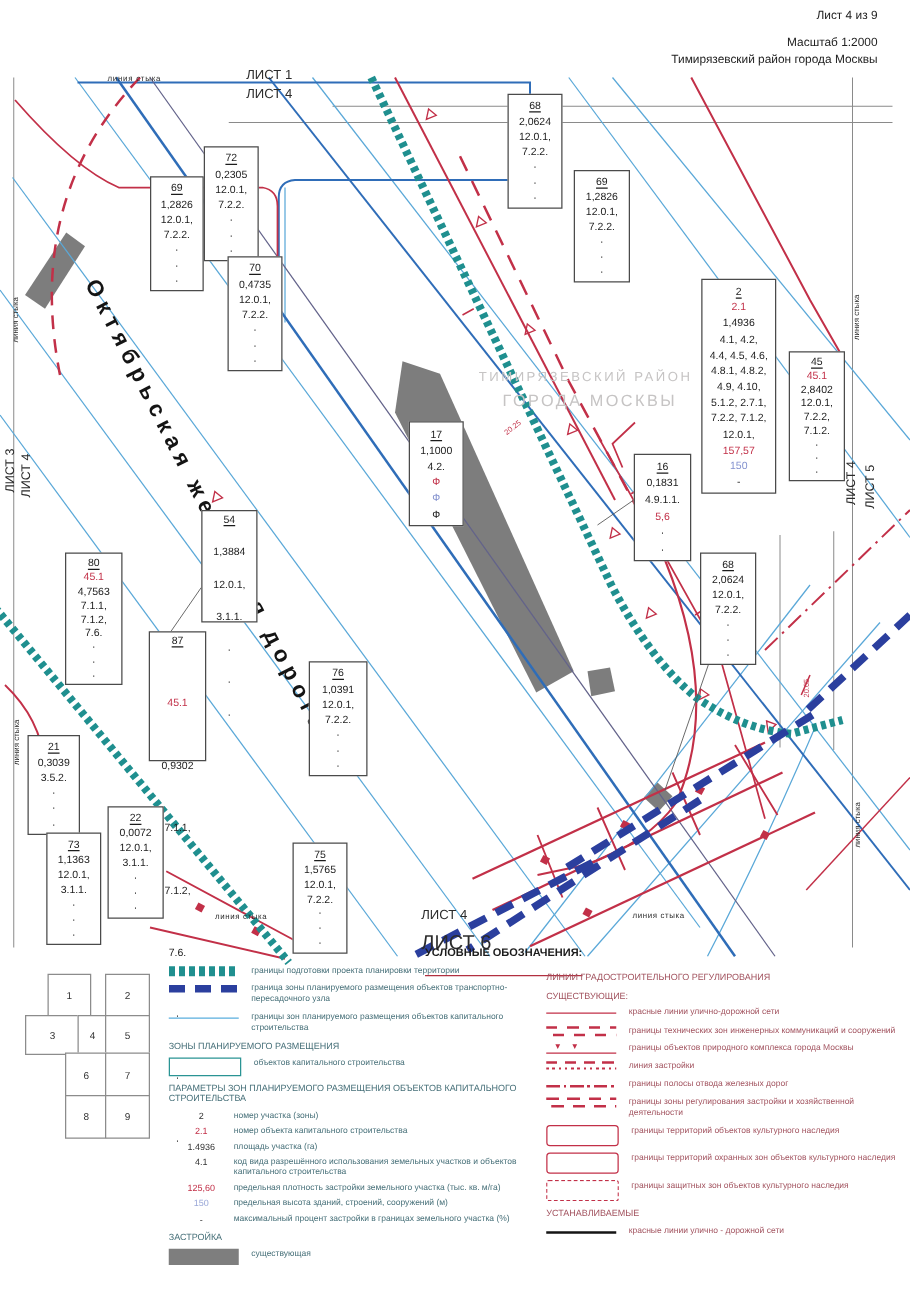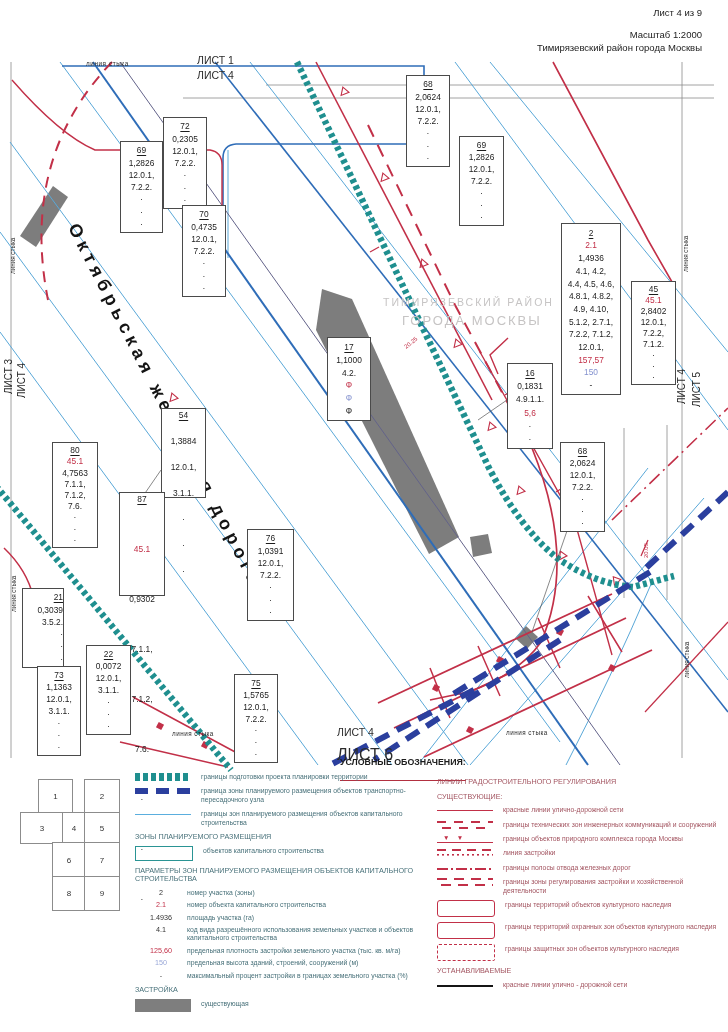--- a/index.html
+++ b/index.html
@@ -302,21 +302,21 @@
         <div class="pline pnum">80</div>
         <div class="pline c-r">45.1</div>
         <div class="pline">4,7563</div>
         <div class="pline">7.1.1,</div>
         <div class="pline">7.1.2,</div>
         <div class="pline">7.6.</div>
         <div class="pline">·</div>
         <div class="pline">·</div>
         <div class="pline">·</div>
       </div>
-      <div class="plot-box" style="left: 119px; top: 492px; width: 44px; height: 100px; gap: 40px;">
+      <div class="plot-box" style="left: 119px; top: 505px; width: 44px; height: 100px; gap: 40px;">
         <div class="pline pnum">87</div>
         <div class="pline c-r">45.1</div>
         <div class="pline">0,9302</div>
         <div class="pline">7.1.1,</div>
         <div class="pline">7.1.2,</div>
         <div class="pline">7.6.</div>
         <div class="pline">·</div>
         <div class="pline">·</div>
         <div class="pline">·</div>
       </div>
@@ -331,21 +331,21 @@
       </div>
       <div class="plot-box" style="left: 560px; top: 442px; width: 43px; height: 86px;">
         <div class="pline pnum">68</div>
         <div class="pline">2,0624</div>
         <div class="pline">12.0.1,</div>
         <div class="pline">7.2.2.</div>
         <div class="pline">·</div>
         <div class="pline">·</div>
         <div class="pline">·</div>
       </div>
-      <div class="plot-box" style="left: 22px; top: 588px; width: 40px; height: 76px; text-align: right;">
+      <div class="plot-box" style="left: 22px; top: 588px; width: 40px; height: 76px;">
         <div class="pline pnum">21</div>
         <div class="pline">0,3039</div>
         <div class="pline">3.5.2.</div>
         <div class="pline">·</div>
         <div class="pline">·</div>
         <div class="pline">·</div>
       </div>
       <div class="plot-box" style="left: 86px; top: 645px; width: 43px; height: 86px;">
         <div class="pline pnum">22</div>
         <div class="pline">0,0072</div>

